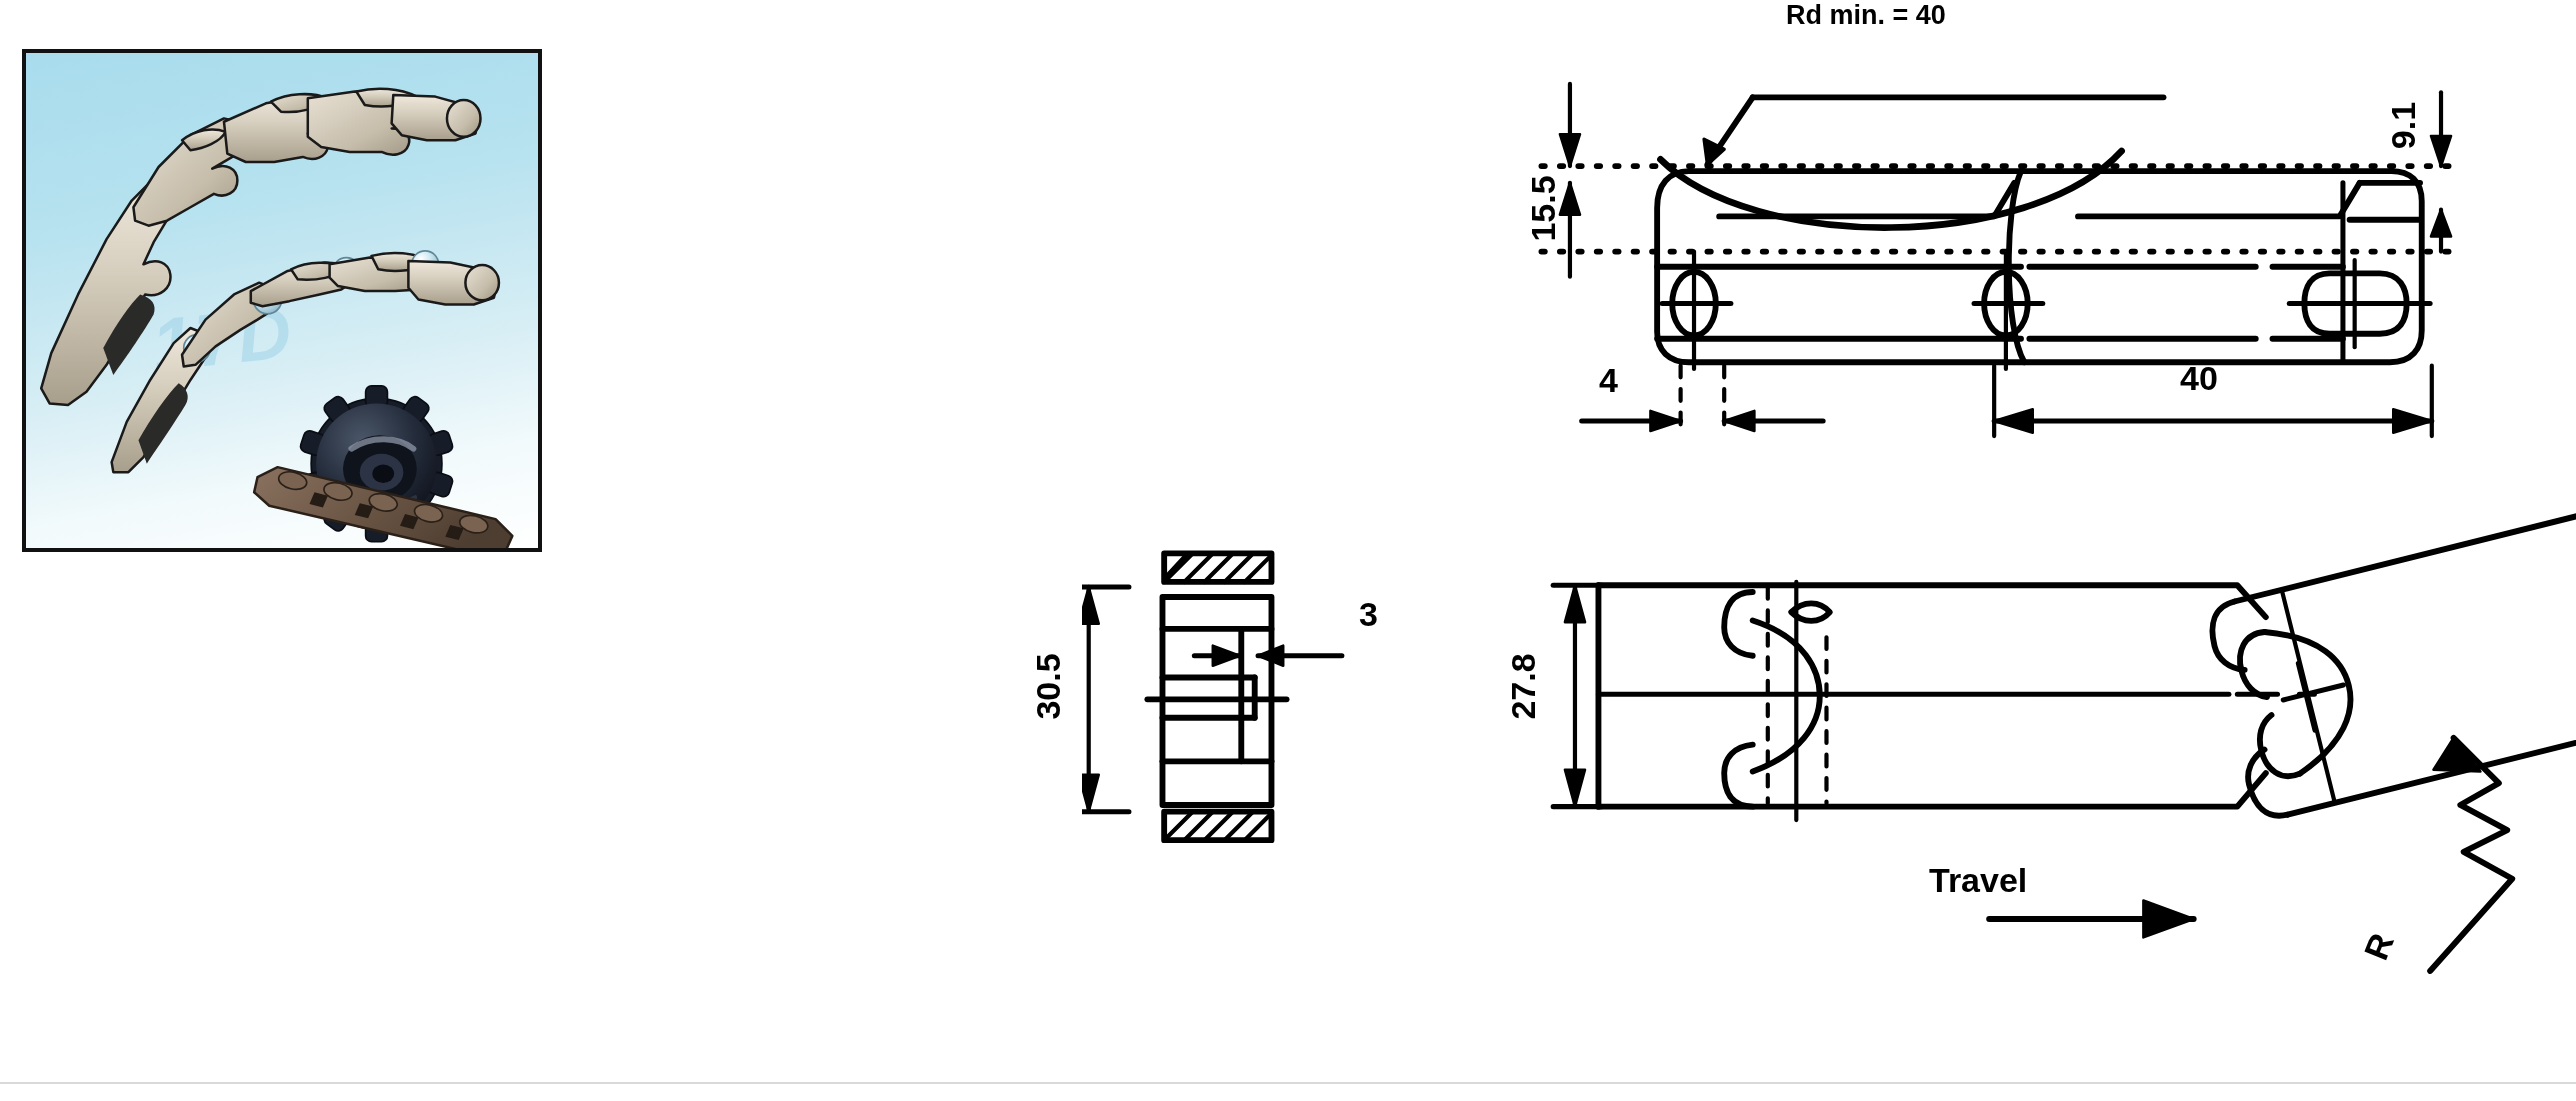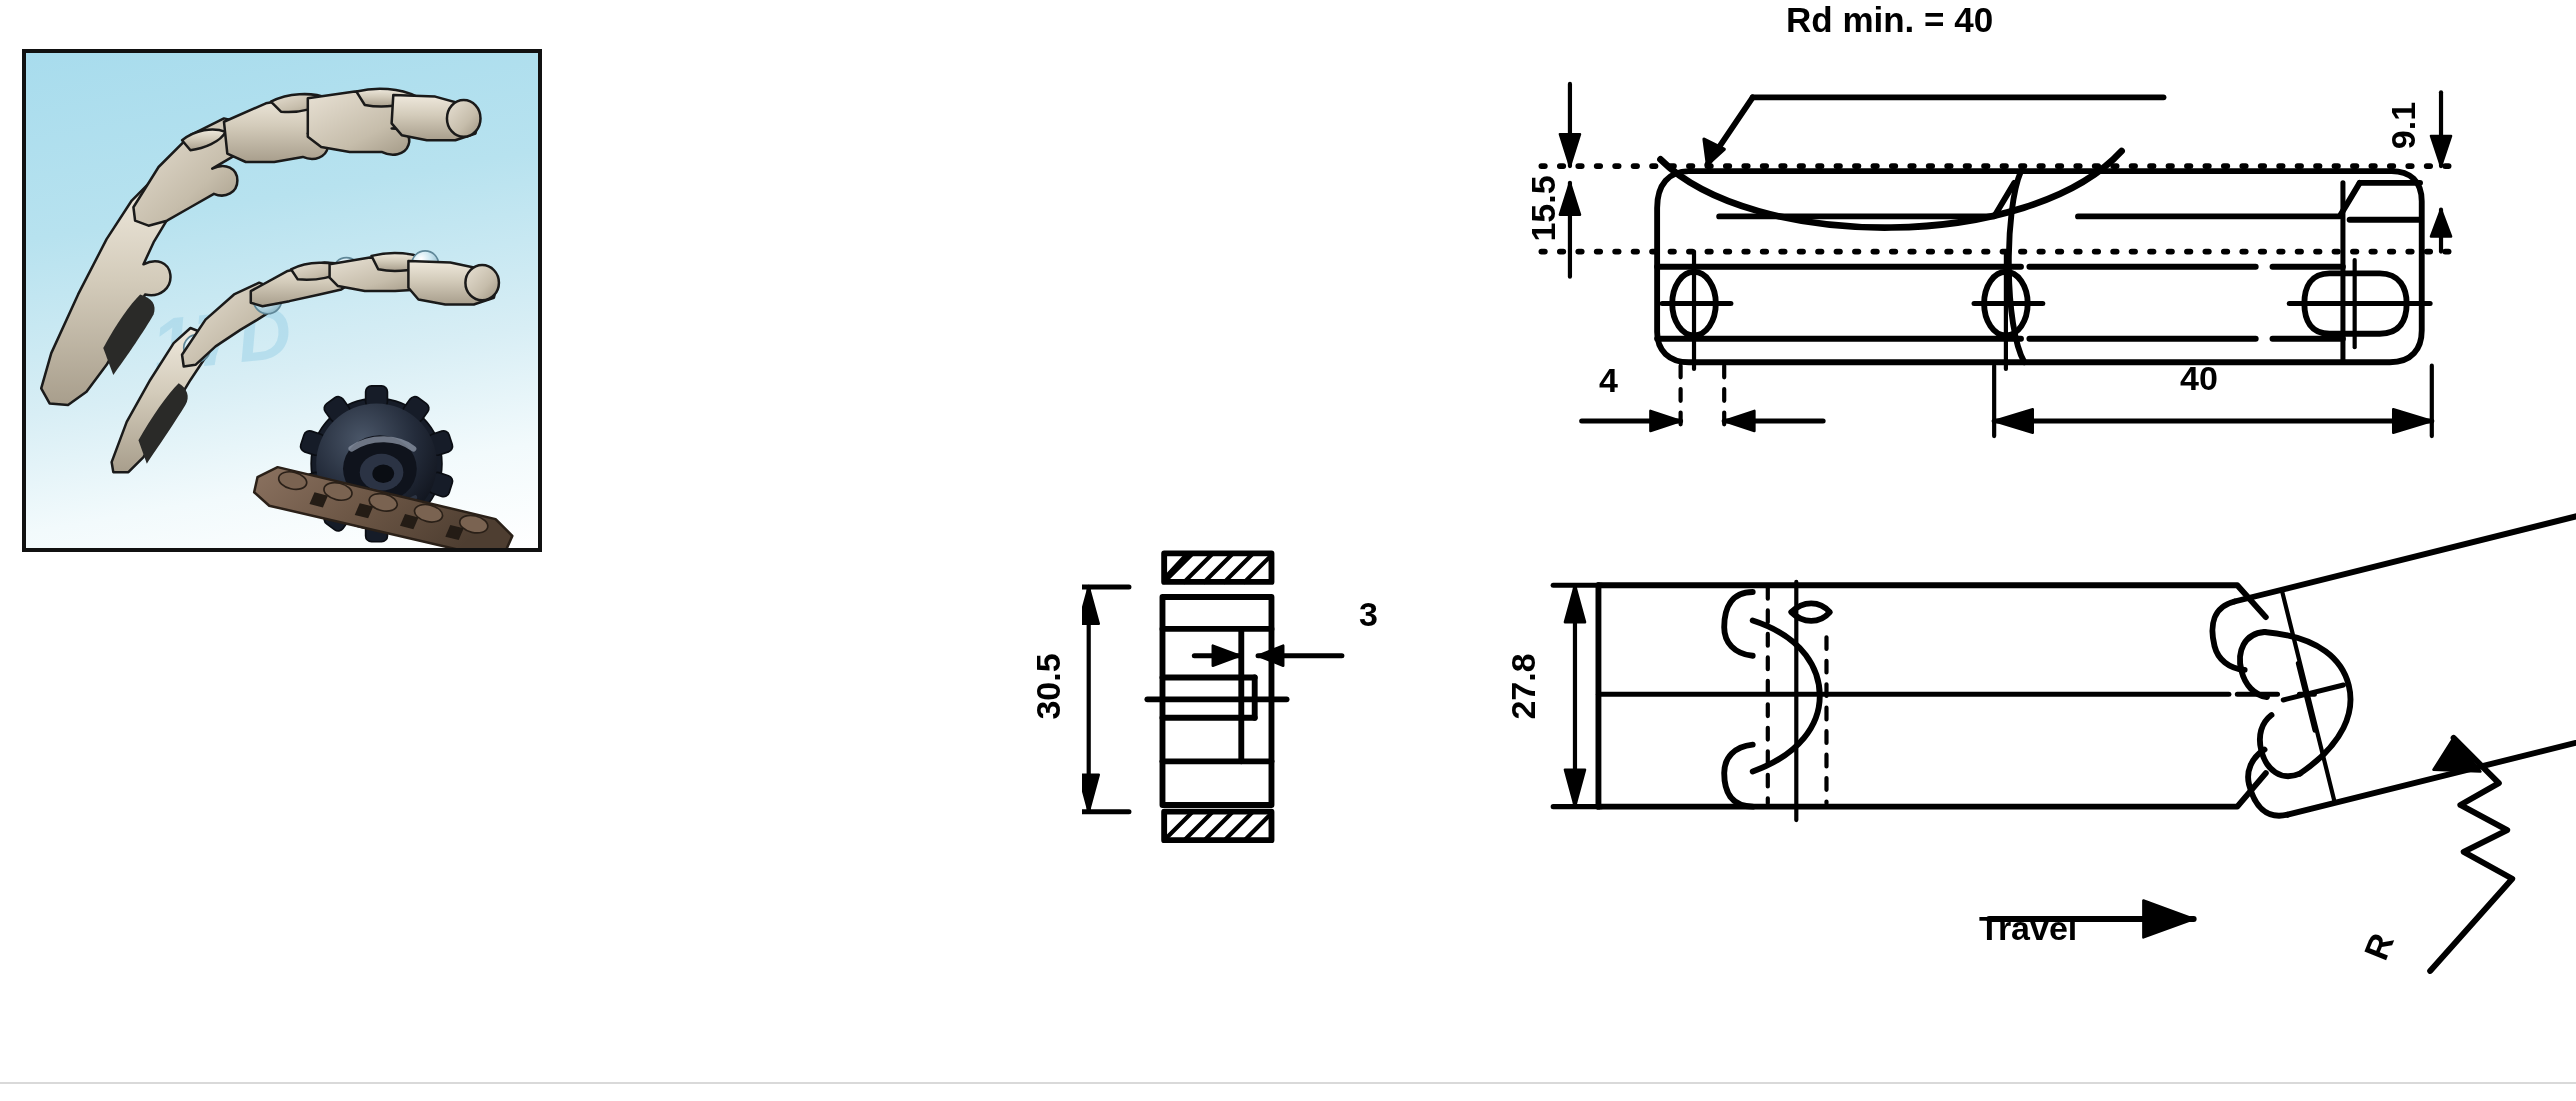--- a/index.html
+++ b/index.html
@@ -15,21 +15,21 @@
       color:#9fd3e8;opacity:.55;letter-spacing:1.7px;}
 
   
   #drawing{position:absolute;left:1082px;top:0;width:1494px;height:1101px;}
   svg{display:block;}
   .vlabel{position:absolute;transform:rotate(-90deg);transform-origin:50% 50%;
      font-size:34px;font-weight:700;color:#000;white-space:nowrap;
      font-family:"Liberation Sans",sans-serif;}
   .hlabel{position:absolute;font-size:34px;font-weight:700;color:#000;white-space:nowrap;
      font-family:"Liberation Sans",sans-serif;}
-  .hlabel.big{font-size:35px;}
+  .hlabel.big{font-size:27px;}
   .bottomline{position:absolute;left:0;top:1082px;width:2576px;height:1.7px;background:#d9d9d9;}
 </style>
 </head>
 <body>
 
 <div id="photo-panel">
   <div id="photo-bg"></div>
 
   <div class="wm" style="left:126px;top:243px;font-size:74px;font-style:italic;transform:rotate(-6deg);">17D</div>
 
@@ -385,19 +385,19 @@
   <div class="hlabel" style="left:517px;top:361px;">4</div>
 
   <div class="hlabel" style="left:1098px;top:359px;text-align:center;">40</div>
 
   <div class="vlabel" style="left:-67px;top:667px;">30.5</div>
 
   <div class="hlabel" style="left:277px;top:595px;">3</div>
 
   <div class="vlabel" style="left:408px;top:667px;">27.8</div>
 
-  <div class="hlabel" style="left:897px;top:861px;margin-top:48px;">Travel</div>
+  <div class="hlabel" style="left:847px;top:861px;">Travel</div>
 
   <div class="hlabel" style="left:1285px;top:927px;transform:rotate(-68deg);">R</div>
 </div>
 
 <div class="bottomline"></div>
 
 
 </body></html>

